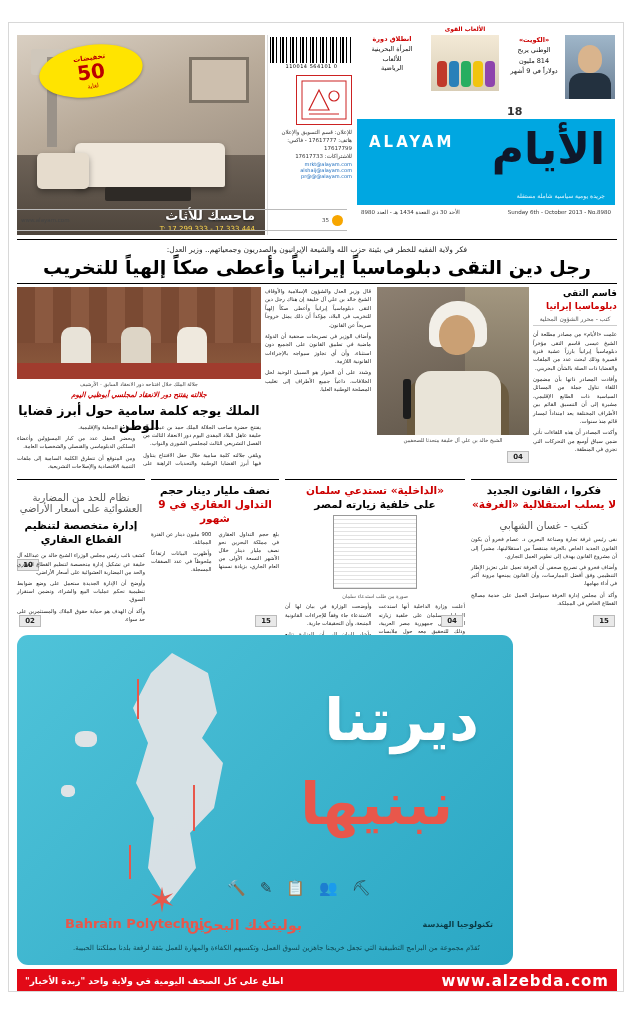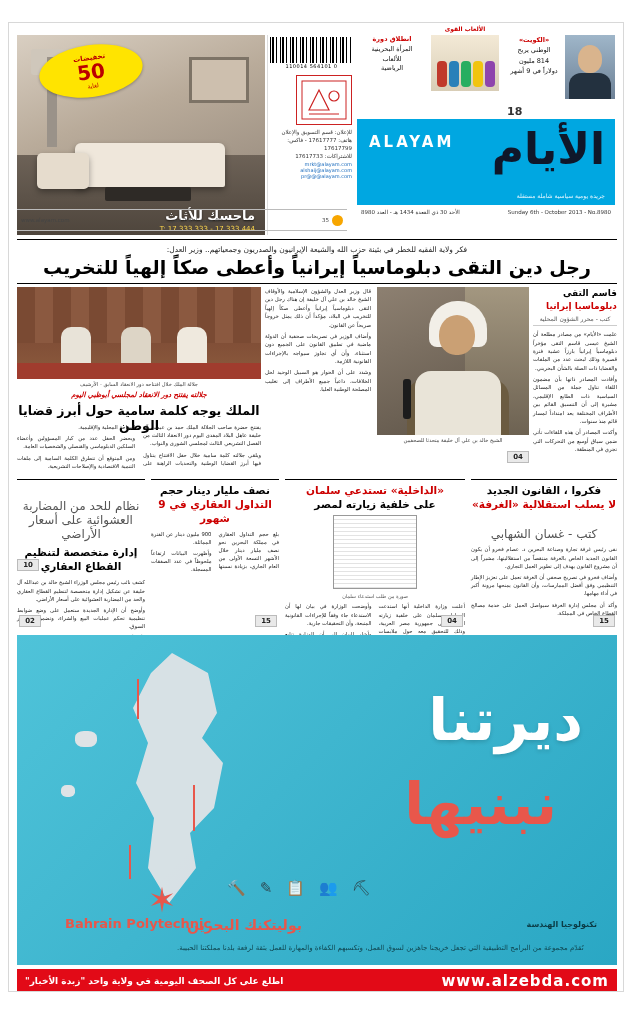--- a/index.html
+++ b/index.html
@@ -299,40 +299,41 @@
   .band { position: absolute; left: 8px; top: 456px; width: 600px; height: 150px; }
   .box { position: absolute; top: 0; height: 150px; border-top: 1px solid #000; padding-top: 3px; }
   .box-right { right: 0; width: 146px; }
   .box-mid  { right: 152px; width: 180px; }
   .box-mid2 { right: 338px; width: 128px; }
   .box-left { left: 0; width: 128px; }
   .box h3 {
     font-size: 10.5px; text-align: center; font-weight: bold; color: #000; line-height: 1.35;
   }
   .box h3 .red { color: #c00; }
-  .box .sub { font-size: 12px; text-align: center; color: #555; margin: 16px 0 4px; }
+  .box .sub { font-size: 10px; text-align: center; color: #555; margin: 9px 0 4px; }
   .box p { font-size: 5.3px; line-height: 1.55; text-align: justify; color: #222; margin-bottom: 3px; }
   .doc-thumb {
     width: 84px; height: 74px; margin: 4px auto; background: #fff;
     border: 1px solid #999;
     background-image: repeating-linear-gradient(180deg,#fff 0 3px,#e3e3e3 3px 4px);
   }
   .doc-cap { font-size: 5px; text-align: center; color: #555; }
   .two-col { column-count: 2; column-gap: 7px; }
   .box-badge {
     position: absolute; bottom: 2px; width: 22px; height: 12px;
     background: #e9e9e9; border: 1px solid #bbb; font-size: 7px; font-weight: bold;
     display: flex; align-items: center; justify-content: center; color: #222;
   }
 
   
   .bigad {
-    position: absolute; left: 8px; top: 612px; width: 600px; height: 330px;
+    position: absolute; left: 8px; top: 612px; width: 496px; height: 330px;
     background: linear-gradient(135deg,#4fc3d9 0%, #3fb6cf 45%, #2aa7c4 100%);
     overflow: hidden;
+    border-radius: 11px;
   }
   .bigad .mapshape {
     position: absolute; left: 86px; top: 18px; width: 150px; height: 250px;
     background: #dfe3e6; opacity: .95;
     clip-path: polygon(46% 0%, 70% 8%, 76% 24%, 66% 34%, 80% 44%, 74% 62%, 58% 72%, 62% 86%, 44% 100%, 30% 86%, 34% 66%, 22% 52%, 30% 36%, 20% 22%, 32% 8%);
   }
   .bigad .isle1 {
     position: absolute; left: 58px; top: 96px; width: 22px; height: 16px;
     background: #dfe3e6; border-radius: 40%;
   }
@@ -401,21 +402,21 @@
         <div class="lamp"></div>
         <div class="sofa"></div>
         <div class="sofa2"></div>
         <div class="table"></div>
         <div class="badge-50">
           <span class="b1">تخفيضات</span>
           <span class="b2">50</span>
           <span class="b3">لغاية</span>
         </div>
         <div class="ad-tagline">ماحسك للأثاث</div>
-        <div class="ad-phone">T: 17 333 333 - 17 333 444</div>
+        <div class="ad-phone">T: 17 299 333 - 17 333 444</div>
       </div>
 
       <div class="topinfo">
         <div class="barcode"></div>
         <div class="barcode-num">0 564101 110014</div>
         <div class="logobox">
           <svg width="46" height="40" viewBox="0 0 46 40" aria-hidden="true">
             <rect x="1" y="1" width="44" height="38" fill="#fff" stroke="#c22"></rect>
             <path d="M8 30 L18 10 L28 30 Z" fill="none" stroke="#c22" stroke-width="1.2"></path>
             <circle cx="33" cy="16" r="5" fill="none" stroke="#c22" stroke-width="1.2"></circle>

